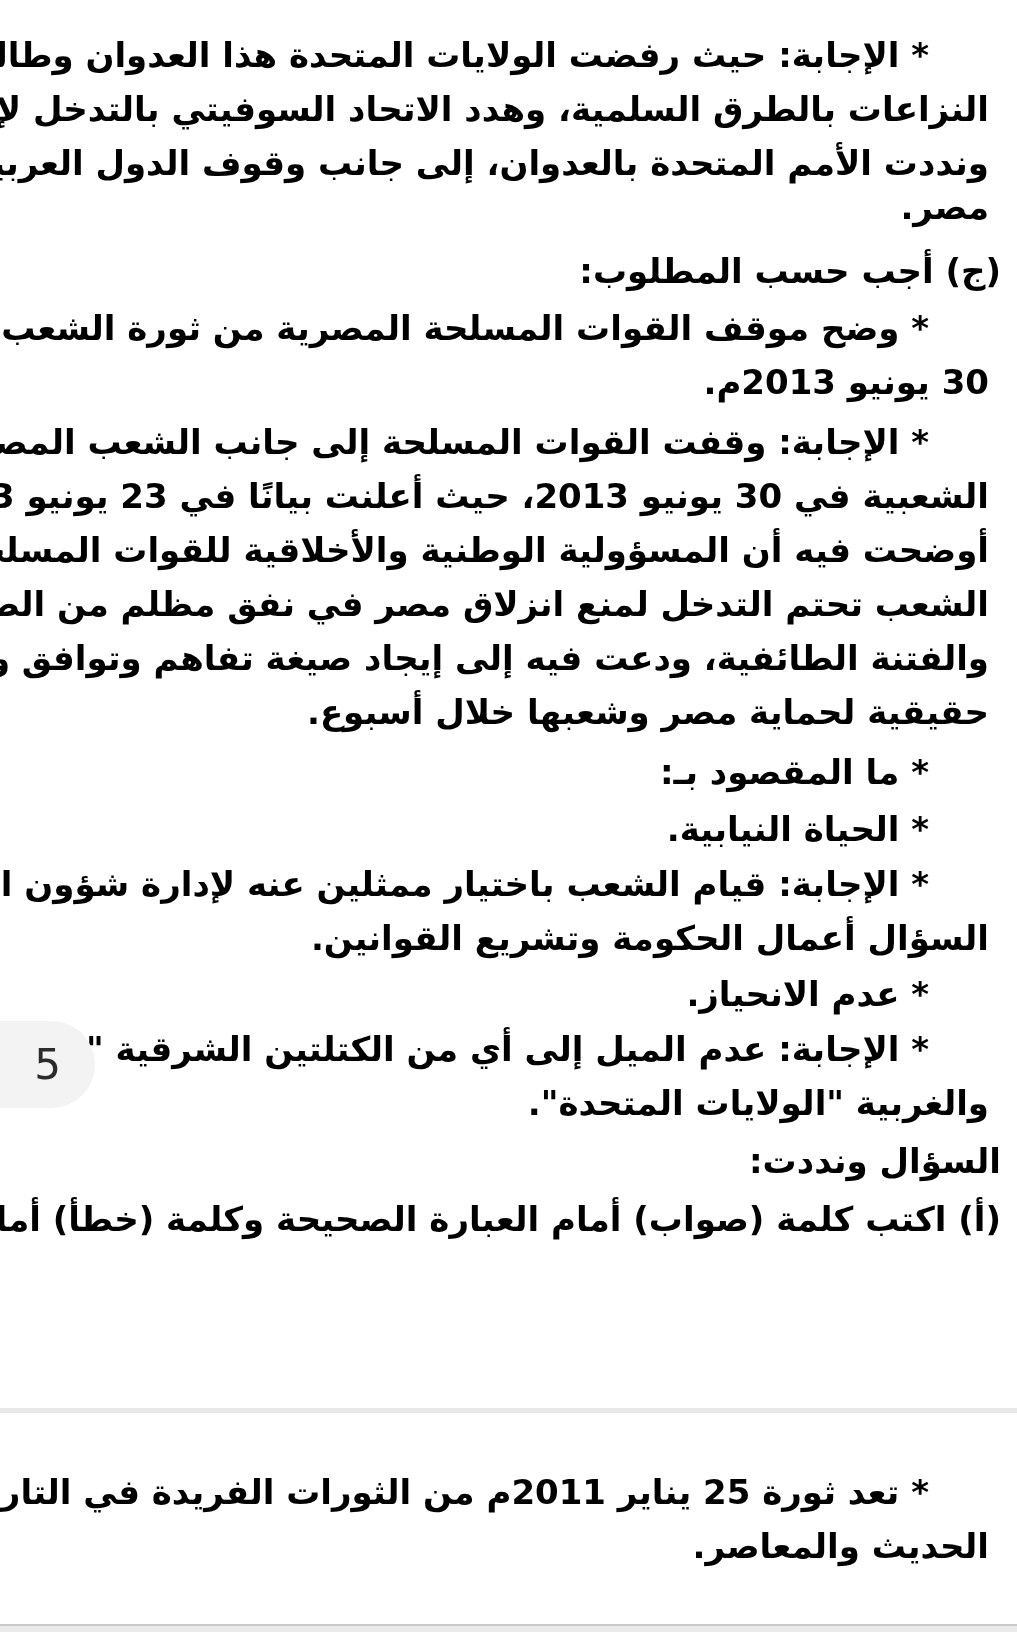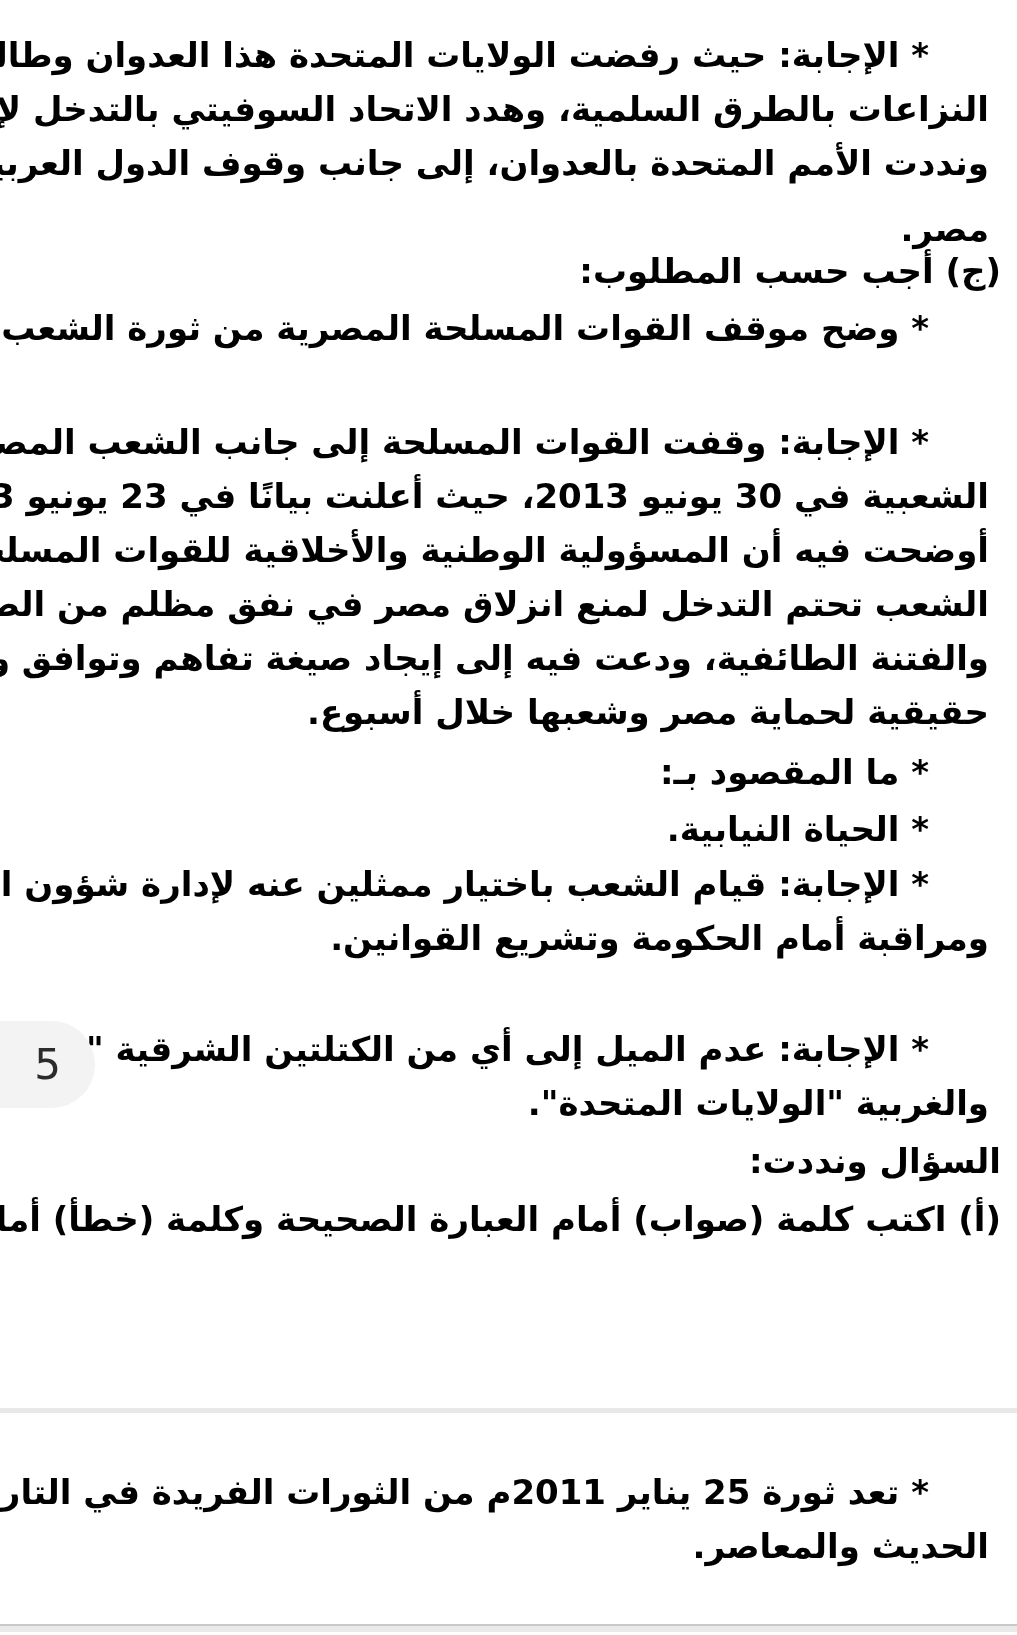--- a/index.html
+++ b/index.html
@@ -47,37 +47,39 @@
   }
 </style>
 </head>
 <body>
 
 <div class="page">
 
   <div class="ln first" style="top:32px">* الإجابة: حيث رفضت الولايات المتحدة هذا العدوان وطالبت بحل</div>
   <div class="ln" style="top:86px">النزاعات بالطرق السلمية، وهدد الاتحاد السوفيتي بالتدخل لإنهاء الحرب،</div>
   <div class="ln" style="top:140px">ونددت الأمم المتحدة بالعدوان، إلى جانب وقوف الدول العربية بجانب</div>
-  <div class="ln" style="top:206px">مصر.</div>
+  <div class="ln" style="top:184px">مصر.</div>
 
   <div class="ln hdr" style="top:248px">(ج) أجب حسب المطلوب:</div>
 
   <div class="ln first" style="top:305px">* وضح موقف القوات المسلحة المصرية من ثورة الشعب المصري في</div>
+  <div class="ln" style="top:359px">30 يونيو 2013م.</div>
 
   <div class="ln first" style="top:419px">* الإجابة: وقفت القوات المسلحة إلى جانب الشعب المصري في ثورته</div>
   <div class="ln" style="top:473px">الشعبية في 30 يونيو 2013، حيث أعلنت بيانًا في 23 يونيو 2013</div>
   <div class="ln" style="top:527px">أوضحت فيه أن المسؤولية الوطنية والأخلاقية للقوات المسلحة تجاه</div>
   <div class="ln" style="top:581px">الشعب تحتم التدخل لمنع انزلاق مصر في نفق مظلم من الصراع والاقتتال</div>
   <div class="ln" style="top:635px">والفتنة الطائفية، ودعت فيه إلى إيجاد صيغة تفاهم وتوافق ومصالحة</div>
   <div class="ln" style="top:689px">حقيقية لحماية مصر وشعبها خلال أسبوع.</div>
 
   <div class="ln first" style="top:749px">* ما المقصود بـ:</div>
   <div class="ln first" style="top:806px">* الحياة النيابية.</div>
   <div class="ln first" style="top:861px">* الإجابة: قيام الشعب باختيار ممثلين عنه لإدارة شؤون الحكم</div>
-  <div class="ln" style="top:915px">ومراقبة أمام الحكومة وتشريع القوانين.</div>
+  <div class="ln" style="top:915px">السؤال أعمال الحكومة وتشريع القوانين.</div>
+  <div class="ln first" style="top:971px">* عدم الانحياز.</div>
   <div class="ln first" style="top:1026px">* الإجابة: عدم الميل إلى أي من الكتلتين الشرقية "الاتحاد السوفيتي</div>
   <div class="ln" style="top:1080px">والغربية "الولايات المتحدة".</div>
 
   <div class="ln hdr" style="top:1138px">السؤال ونددت:</div>
   <div class="ln hdr" style="top:1196px">(أ) اكتب كلمة (صواب) أمام العبارة الصحيحة وكلمة (خطأ) أمام العبارة</div>
 
   <div class="divider" style="top:1408px"></div>
 
   <div class="ln first" style="top:1469px">* تعد ثورة 25 يناير 2011م من الثورات الفريدة في التاريخ المصري</div>
   <div class="ln" style="top:1523px">الحديث والمعاصر.</div>

